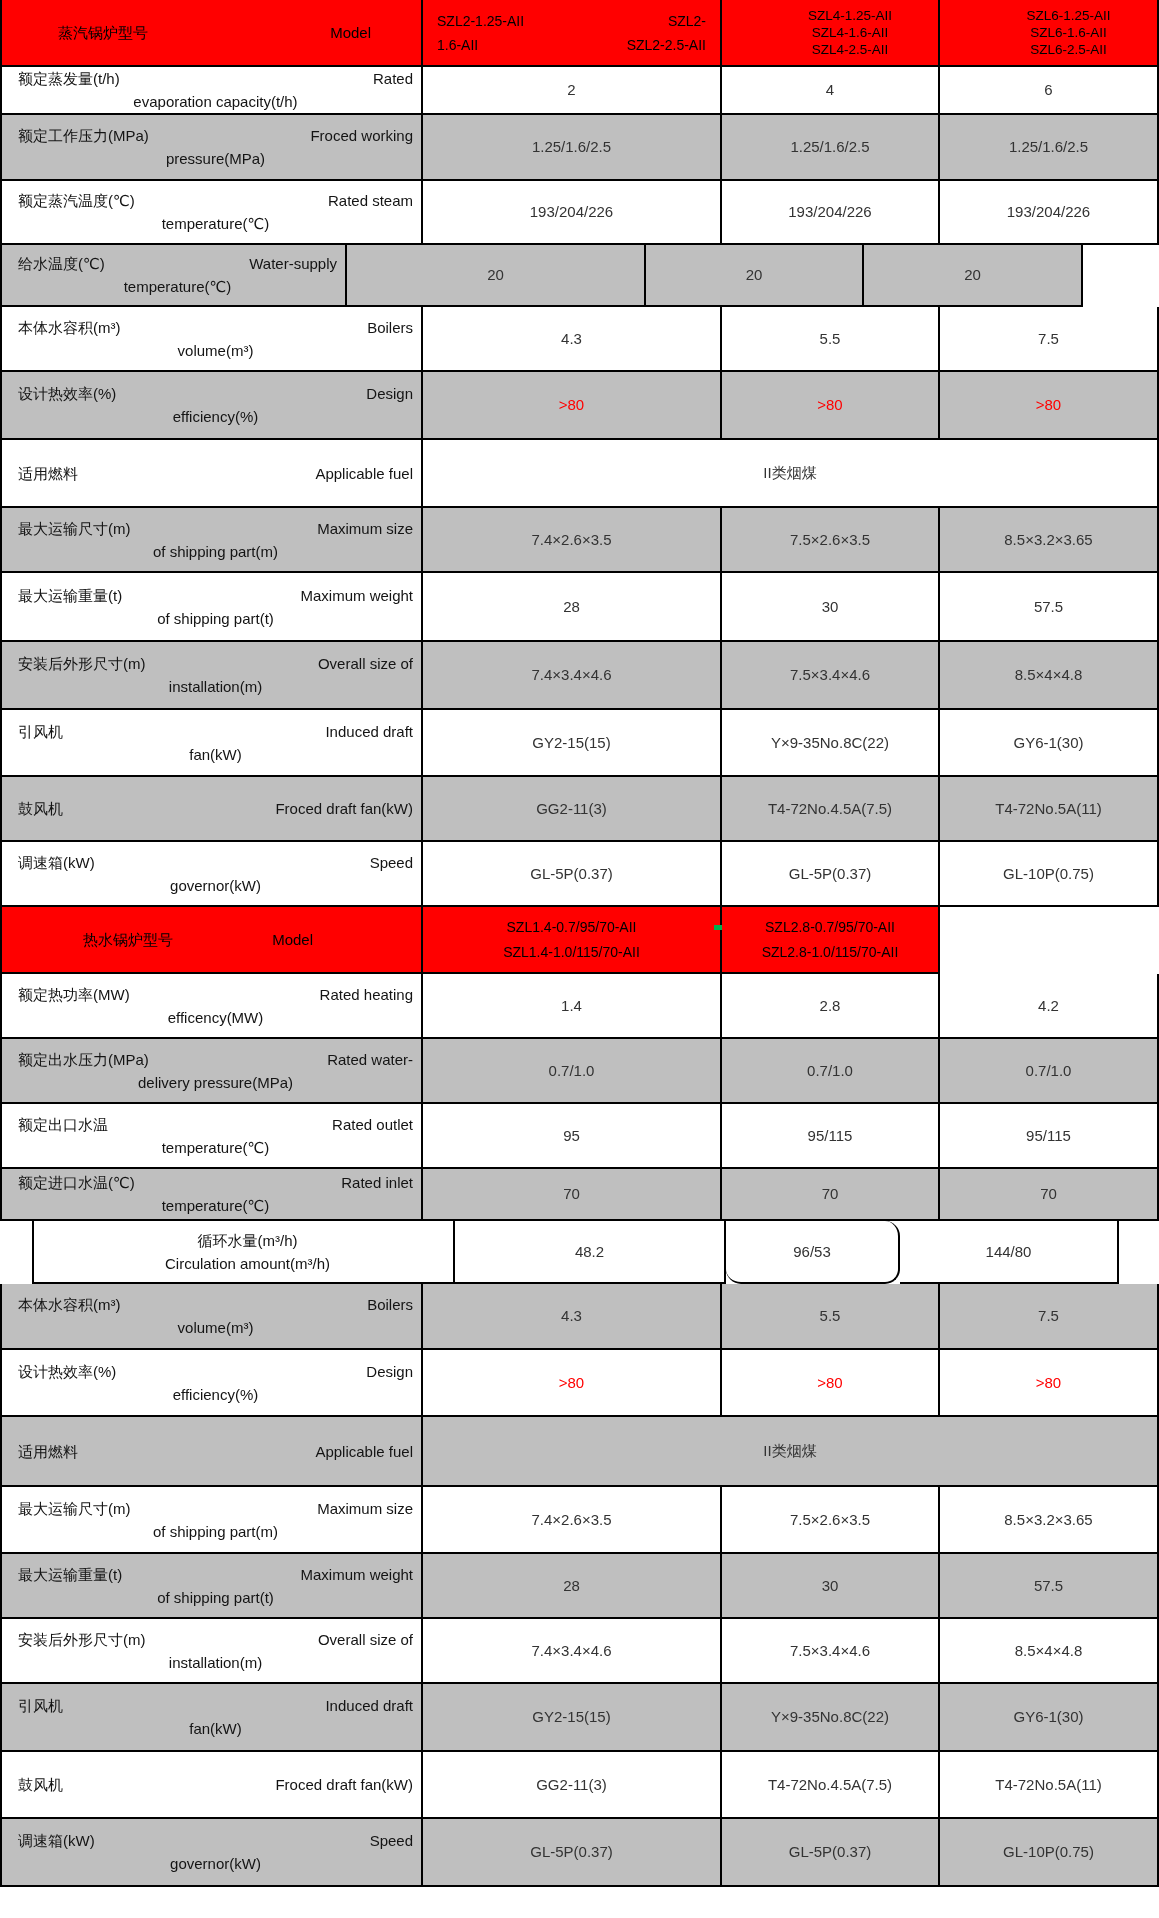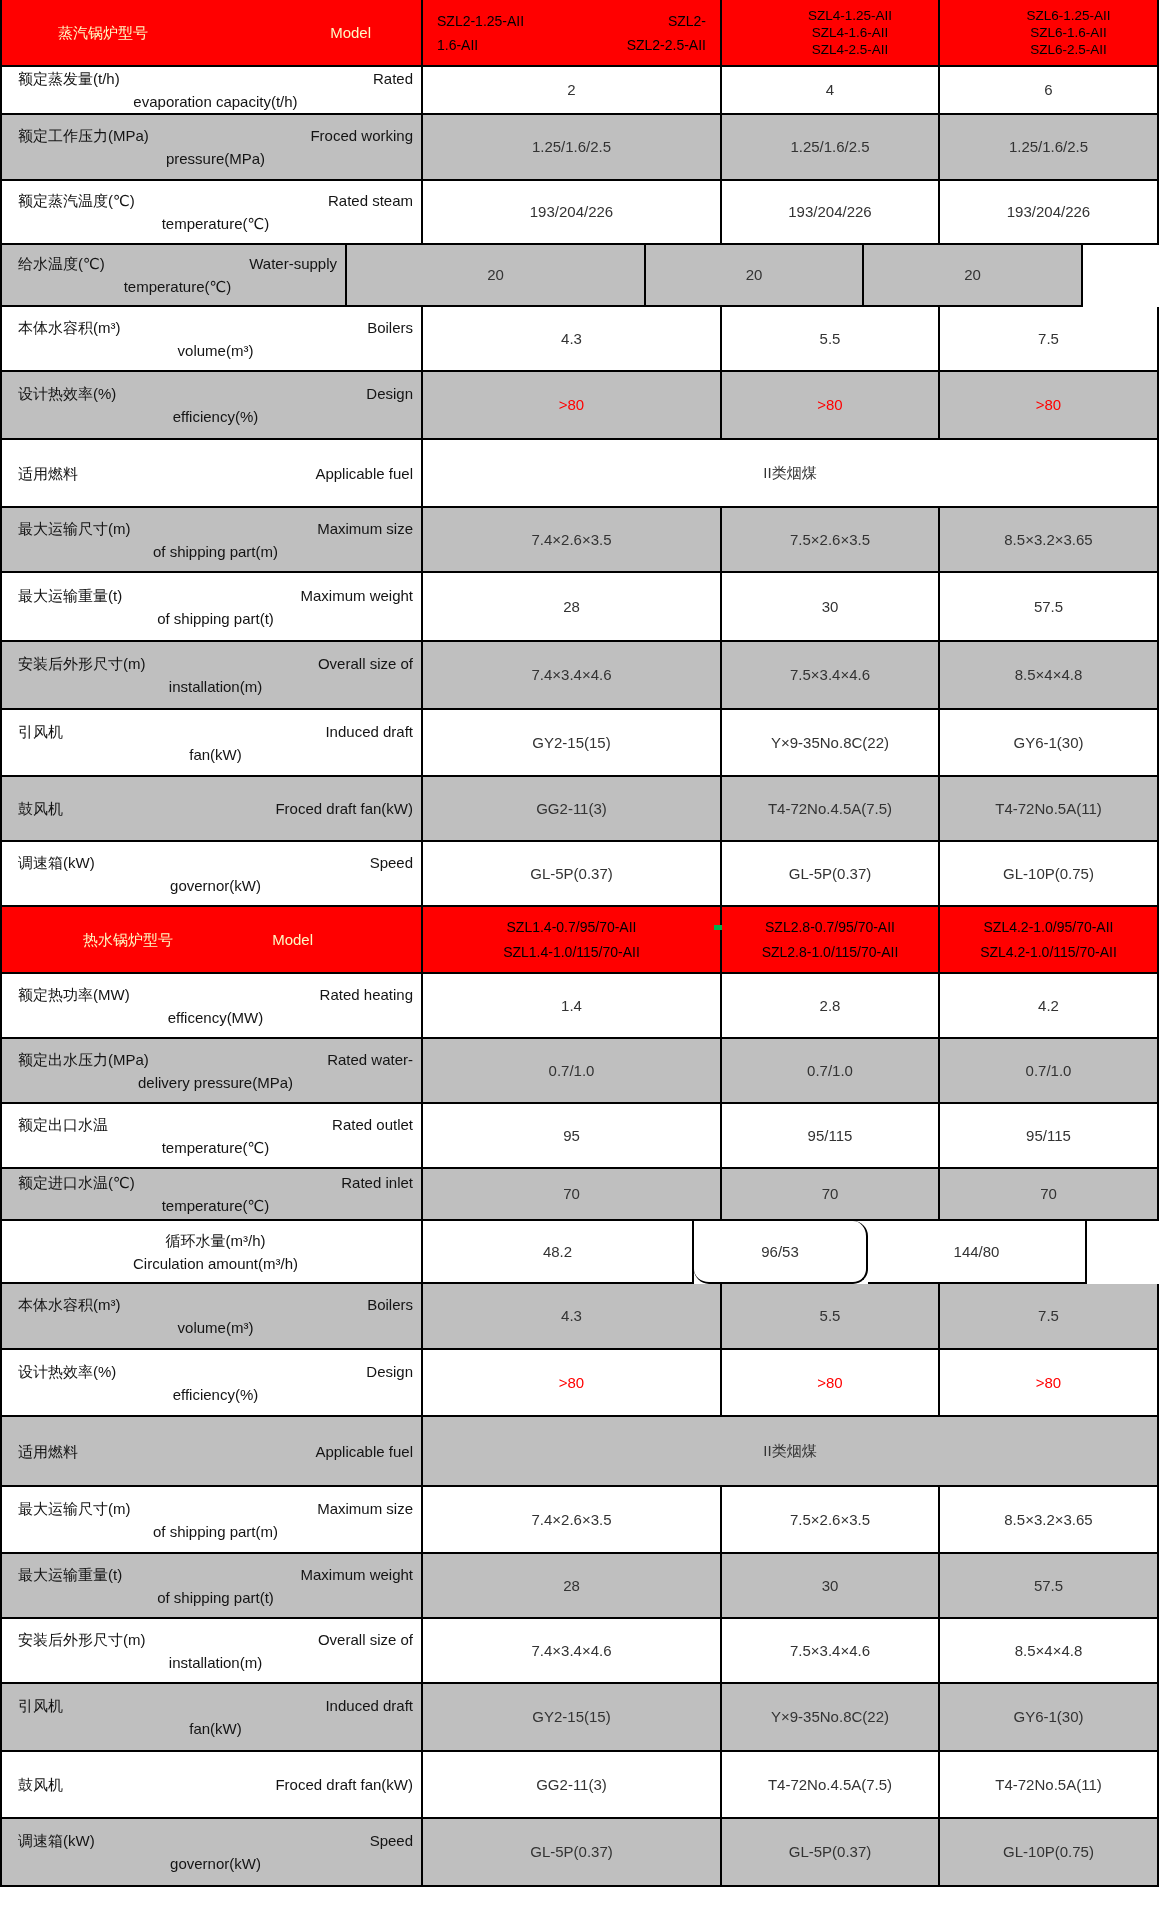--- a/index.html
+++ b/index.html
@@ -27,21 +27,21 @@
   .l1{display:flex;justify-content:space-between;line-height:23px;white-space:nowrap;}
   .l1.center{justify-content:center;}
   .l2{text-align:center;line-height:23px;white-space:nowrap;}
   .cell.v{align-items:center;font-size:15px;color:#333333;}
   .cell.v .val{line-height:20px;}
   .hl .val{color:#ff0000;}
   .jl{display:flex;justify-content:space-between;width:100%;box-sizing:border-box;
       padding:0 14px;line-height:24px;font-size:14px;color:#000;}
   .model2{text-align:center;line-height:25px;font-size:14px;color:#000;white-space:nowrap;}
   .model3{text-align:center;line-height:17px;font-size:13.5px;color:#000;white-space:nowrap;margin-left:40px;}
-  .hdr-label{font-size:15px;color:#fef9c3;}
+  .hdr-label{font-size:15px;color:#000000;}
   #comment-marker{
     position:absolute;left:714px;top:925px;width:8px;height:5px;
     background:#00b050;z-index:5;
   }
 </style>
 </head>
 <body>
 
 <div id="app">
   <div id="comment-marker"></div>
@@ -307,24 +307,20 @@
         </div>
       </div>
       <div class="cell v" style="width: 299px;">
         <div class="model2">SZL1.4-0.7/95/70-AII</div>
         <div class="model2">SZL1.4-1.0/115/70-AII</div>
       </div>
       <div class="cell v" style="width: 218px;">
         <div class="model2">SZL2.8-0.7/95/70-AII</div>
         <div class="model2">SZL2.8-1.0/115/70-AII</div>
       </div>
-      <div class="cell v" style="width: 219px;">
-        <div class="model2">SZL4.2-1.0/95/70-AII</div>
-        <div class="model2">SZL4.2-1.0/115/70-AII</div>
-      </div>
     </div>
     <div class="row shade-white" style="height: 65px;">
       <div class="cell label first" style="width: 423px;">
         <div class="l1">
           <span>额定热功率(MW)</span>
           <span>Rated heating</span>
         </div>
         <div class="l2">efficency(MW)</div>
       </div>
       <div class="cell v" style="width: 299px;">
@@ -385,21 +381,21 @@
         <div class="val">70</div>
       </div>
       <div class="cell v" style="width: 218px;">
         <div class="val">70</div>
       </div>
       <div class="cell v" style="width: 219px;">
         <div class="val">70</div>
       </div>
     </div>
     <div class="row shade-white" style="height: 63px;">
-      <div class="cell label first" style="width: 423px;">
+      <div class="cell label first" style="width: 423px; margin-left: 32px;">
         <div class="l1 center">
           <span>循环水量(m³/h)</span>
         </div>
         <div class="l2">Circulation amount(m³/h)</div>
       </div>
       <div class="cell v" style="width: 271px;">
         <div class="val">48.2</div>
       </div>
       <div class="cell v" style="width: 174px; border-radius: 15px;">
         <div class="val">96/53</div>

